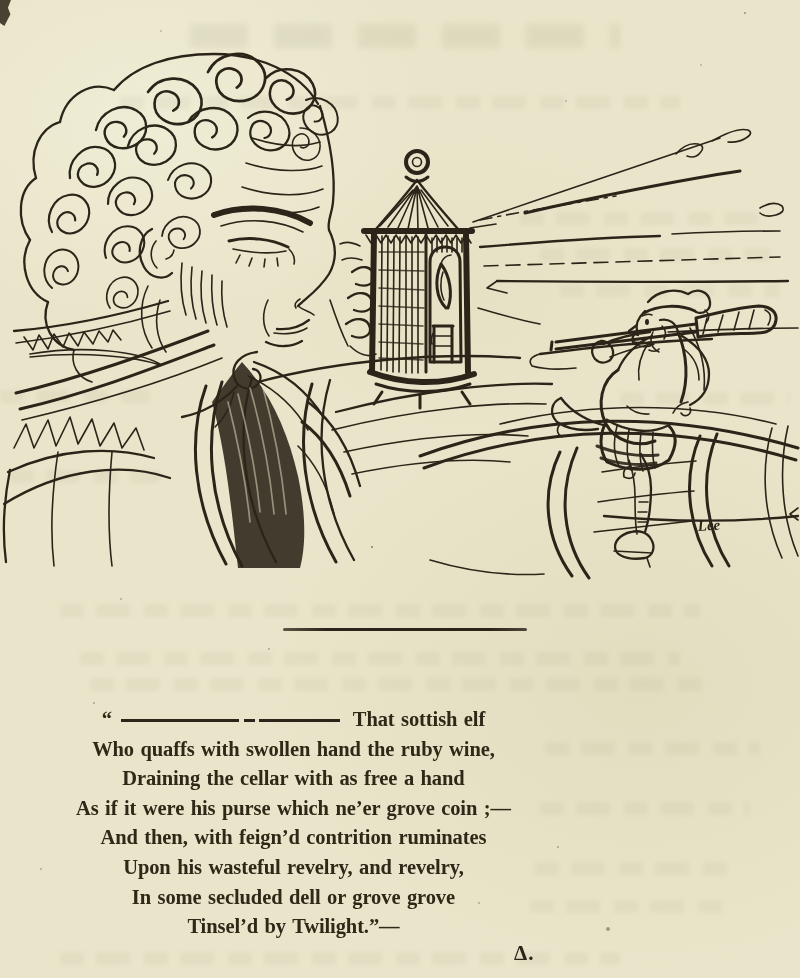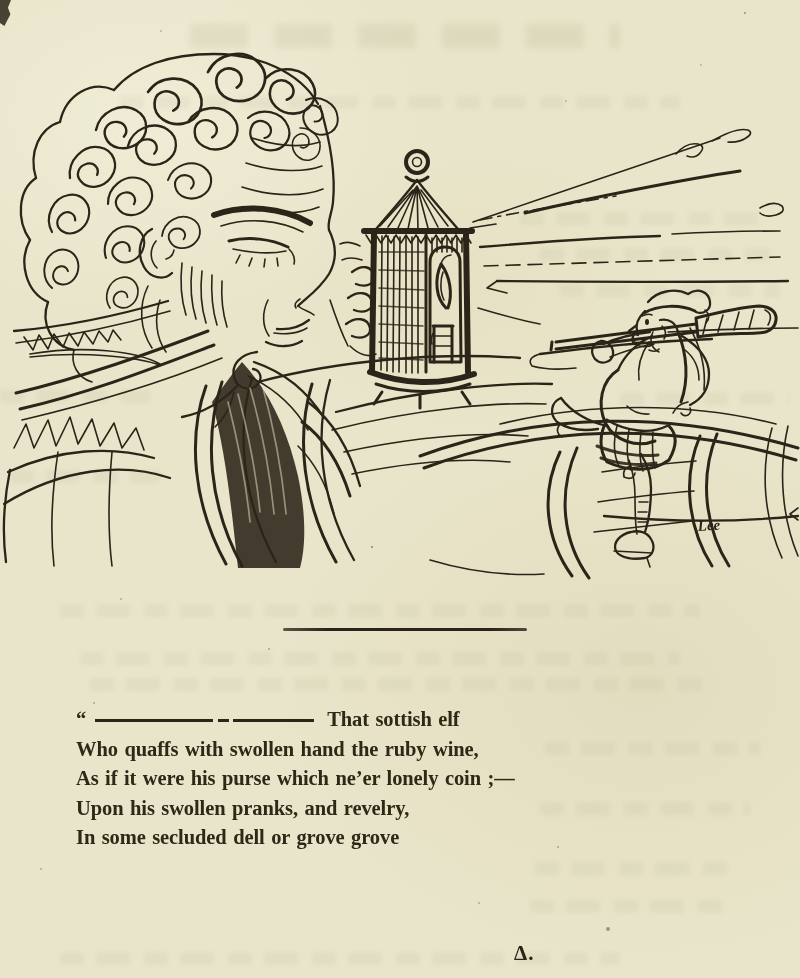--- a/index.html
+++ b/index.html
@@ -41,21 +41,21 @@
   .illustration .f{fill:#2b2418; stroke:none}
   .illustration .mass{fill:#2b2418; stroke:none; opacity:.88}
   .illustration .paper{stroke:#e9e5ca; stroke-width:1.7; opacity:.5}
   .illustration text{fill:#2b2418; stroke:none; font-family:"Liberation Serif",serif;
     font-style:italic; font-weight:bold; font-size:15px;}
   
   .divider{position:absolute; left:283px; top:628px; width:244px; height:3px; border-radius:2px;
     background:linear-gradient(90deg, rgba(43,36,24,.75), #2b2418 18%, #2b2418 85%, rgba(43,36,24,.8));}
   
   .poem{position:absolute; left:76px; top:705px; font-size:20.5px; font-weight:bold;
-    line-height:29.6px; letter-spacing:-0.1px; word-spacing:1.5px; color:#2e2817; white-space:nowrap;}
+    line-height:29.6px; letter-spacing:-0.1px; word-spacing:1.5px; color:#2e2817; white-space:nowrap;text-align:center;}
   .poem .dash-rule{display:inline-block; width:219px; height:3px; vertical-align:4px;
     margin:0 13px 0 9px;
     background:linear-gradient(90deg,#2b2418 0 118px,transparent 118px 123px,#2b2418 123px 134px,transparent 134px 138px,#2b2418 138px 219px);}
   .delta{position:absolute; left:514px; top:941px; font-size:21px; font-weight:bold; letter-spacing:1px;}
 </style>
 </head>
 <body>
 
 <div class="page">
 
@@ -317,20 +317,23 @@
     </g>
 
     <text x="698" y="531" transform="rotate(-4 698 531)">Lee</text>
   </svg>
 
   <div class="divider"></div>
 
   <div class="poem">
     <div class="poem-line"><span>“</span><span class="dash-rule"></span><span>That sottish elf</span></div>
     <div class="poem-line">Who quaffs with swollen hand the ruby wine,</div>
-    <div class="poem-line">As if it were his purse which ne’er lonely coin ;—</div>
-    <div class="poem-line">Upon his swollen pranks, and revelry,</div>
+    <div class="poem-line">Draining the cellar with as free a hand</div>
+    <div class="poem-line">As if it were his purse which ne’er grove coin ;—</div>
+    <div class="poem-line">And then, with feign’d contrition ruminates</div>
+    <div class="poem-line">Upon his wasteful revelry, and revelry,</div>
     <div class="poem-line">In some secluded dell or grove grove</div>
+    <div class="poem-line">Tinsel’d by Twilight.”—</div>
   </div>
 
   <div class="delta">Δ.</div>
 
 </div>
 
 </body></html>

